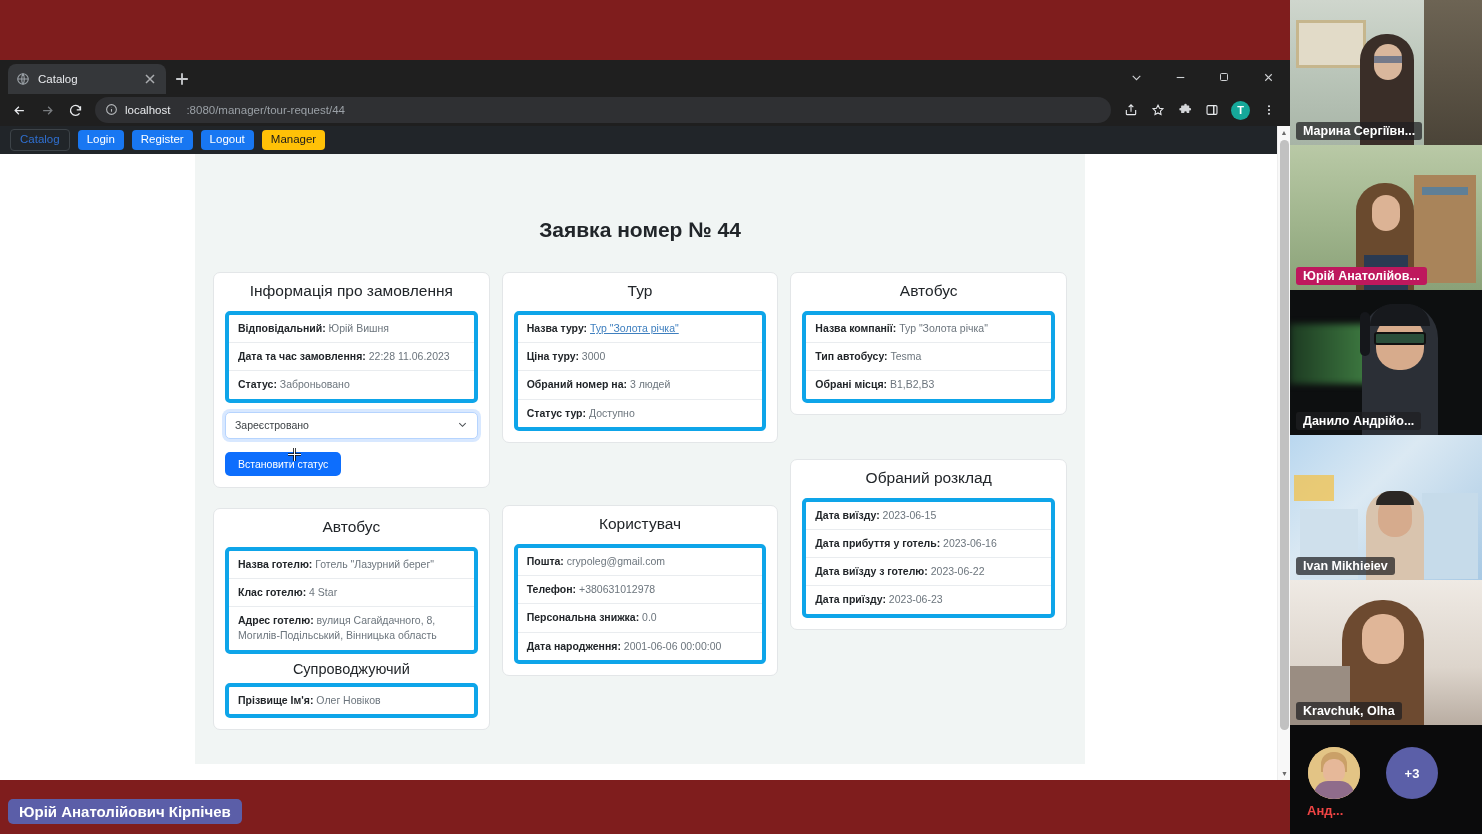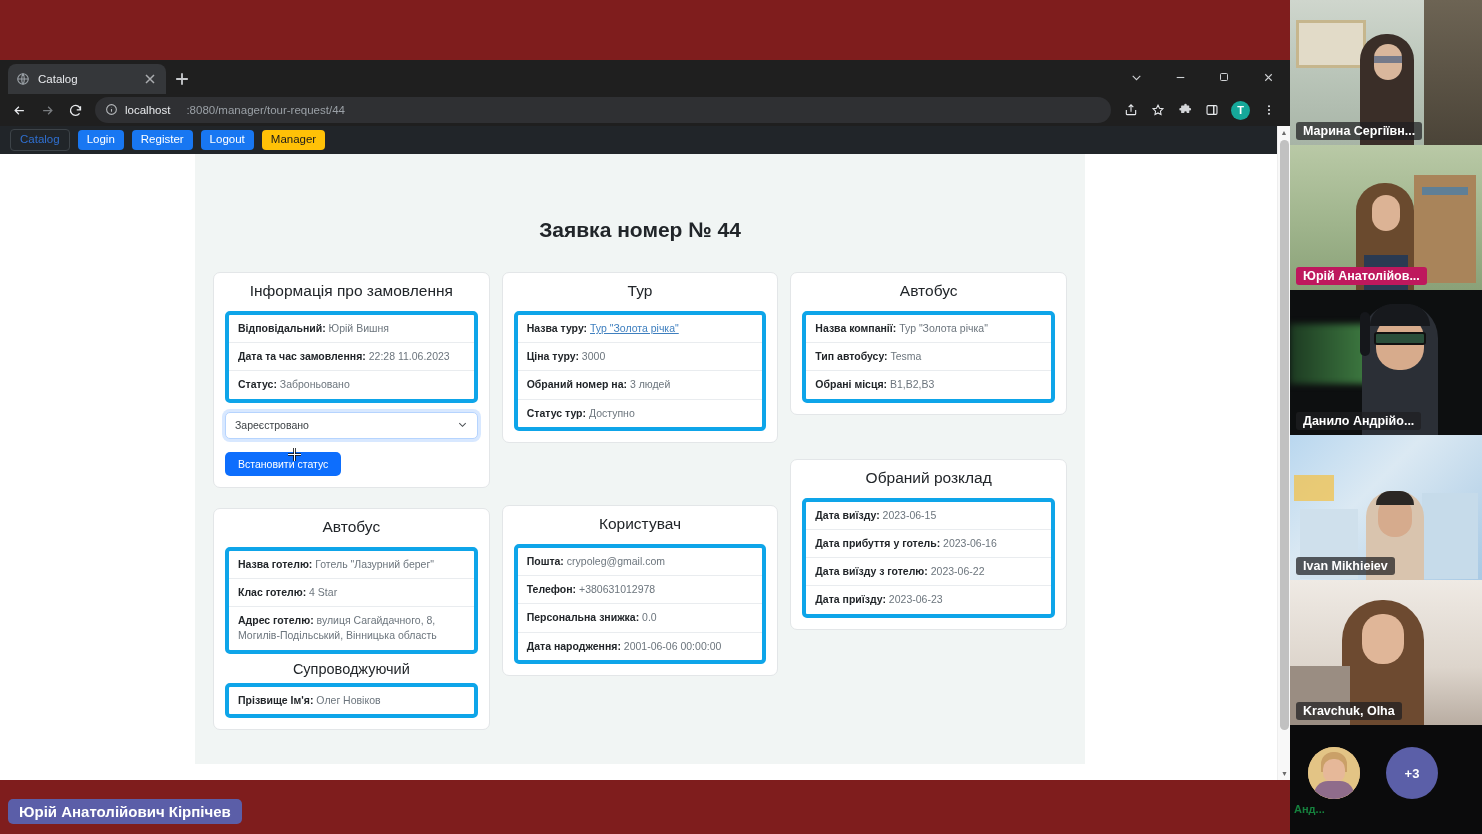--- a/index.html
+++ b/index.html
@@ -126,21 +126,21 @@
     background:rgba(30,30,33,.72);
   }
   .namechip.speaking { background:#be185d; }
 
   .overflowrow { position:relative; width:192px; height:117px; background:#0b0b0c; }
   .ovf-ava {
     position:absolute; left:18px; top:22px; width:52px; height:52px; border-radius:50%;
     background:#d9b67a; overflow:hidden;
   }
   .ovf-name {
-    position:absolute; left:4px; top:78px; color:#15803d; font-size:11px; font-weight:bold;
+    position:absolute; left:17px; top:78px; color:#ef4444; font-size:13px; font-weight:bold;
   }
   .ovf-more {
     position:absolute; left:96px; top:22px; width:52px; height:52px; border-radius:50%;
     background:#5b5fa8; color:#fff; font-size:13px; font-weight:bold;
     display:flex; align-items:center; justify-content:center;
   }
 
   
   .selfname {
     position:absolute; left:8px; bottom:10px;

